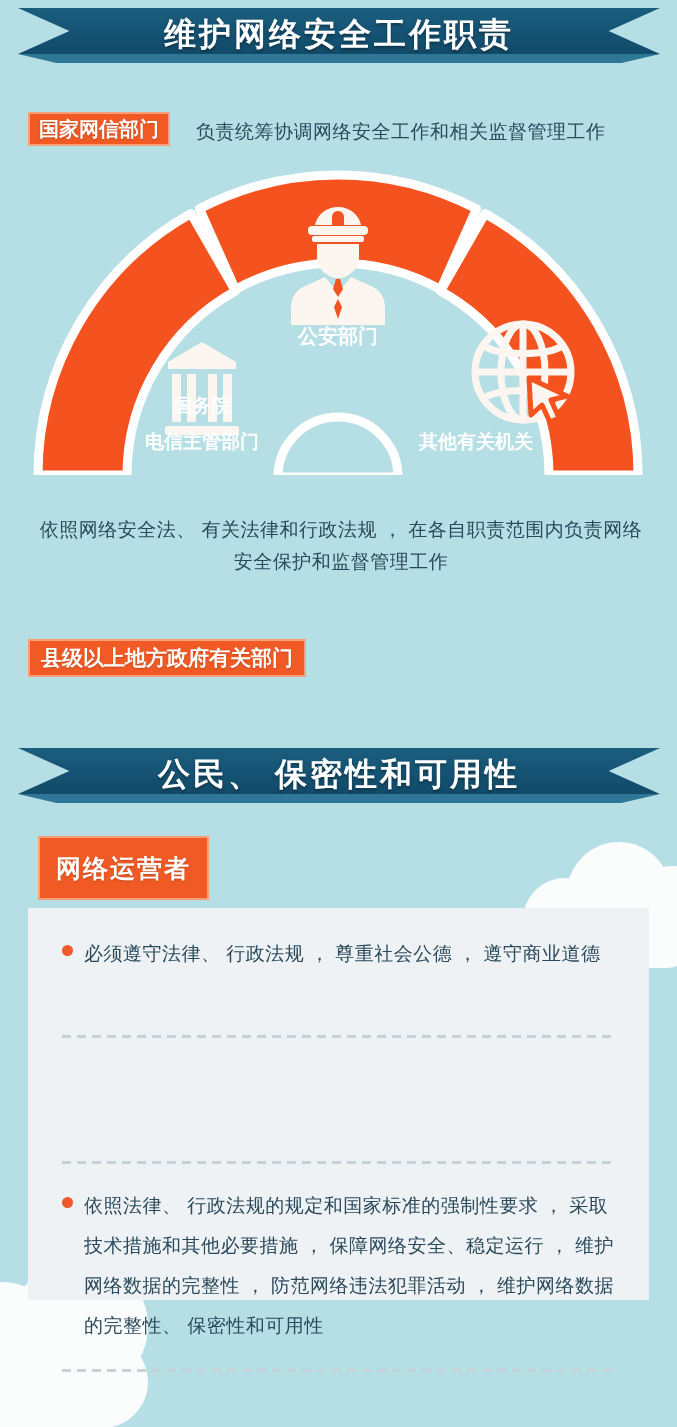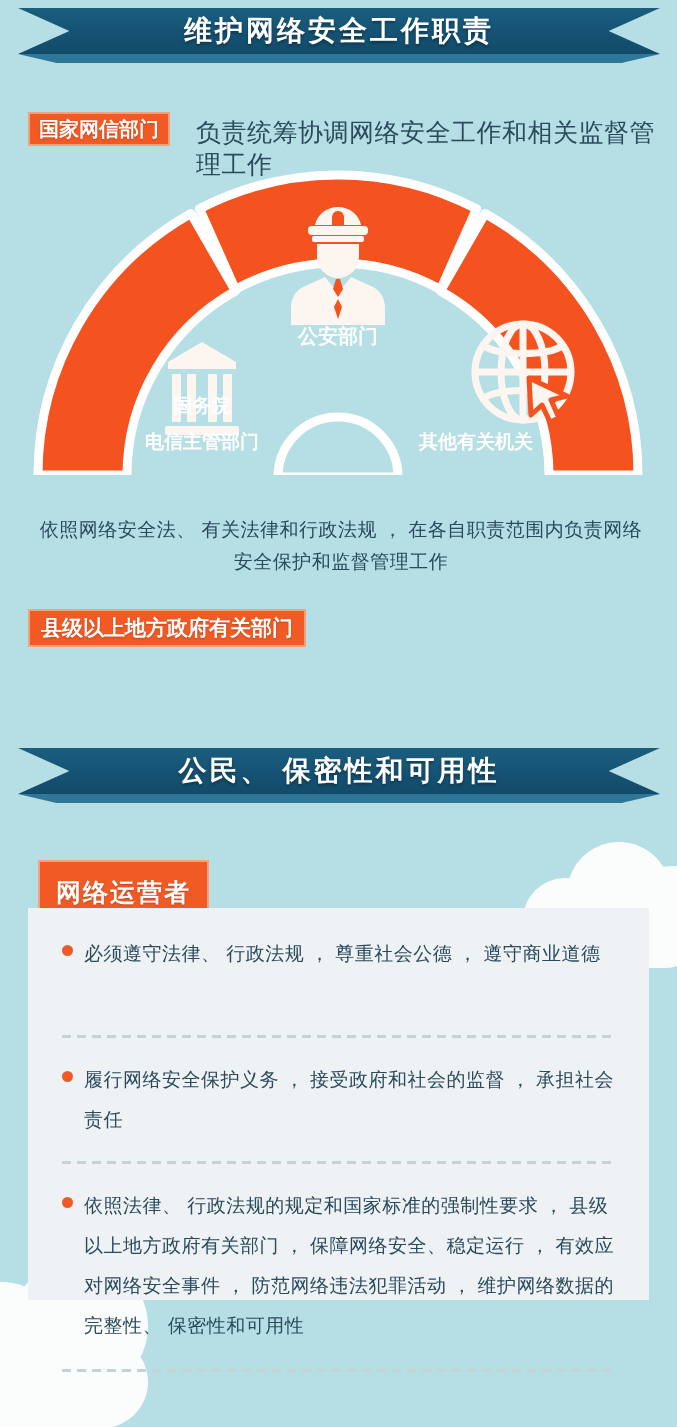--- a/index.html
+++ b/index.html
@@ -19,48 +19,48 @@
     -webkit-clip-path: polygon(0 0, 100% 0, 100% 100%, 92% 50%, 100% 0, 100% 100%, 0 100%, 8% 50%);
     clip-path: polygon(0 0, 100% 0, 92% 50%, 100% 100%, 0 100%, 8% 50%);
   }
   .ribbon .shadowstrip {
     position:absolute; left:0; top:46px; width:100%; height:9px;
     background:#16658a;
     clip-path: polygon(0 0, 100% 0, 94% 100%, 6% 100%);
     opacity:.85;
   }
   .ribbon .title {
-    position:absolute; left:0; top:0; width:100%; height:46px;
+    position:absolute; left:0; top:0; width:100%; height:54px;
     display:flex; align-items:center; justify-content:center;
-    color:#ffffff; font-size:28px; font-weight:bold; letter-spacing:3px;
+    color:#ffffff; font-size:32px; font-weight:bold; letter-spacing:3px;
     text-shadow:0 2px 3px rgba(0,0,0,.35);
     white-space:nowrap;
   }
   #banner1 { top:8px; }
   #banner2 { top:748px; }
 
   
   .chip {
     position:absolute; background:#f15a24;
     border:2px solid #f8a07a;
     color:#fff; font-weight:bold;
     display:flex; align-items:center; justify-content:center;
     text-shadow:0 1px 2px rgba(0,0,0,.2);
     white-space:nowrap;
   }
   #chip-cac { left:28px; top:112px; height:34px; padding:8px 9px; font-size:20px; }
-  #chip-local { left:28px; top:609px; height:38px; padding:0 11px; font-size:21px; }
-  #chip-operator { left:38px; top:836px; height:64px; padding:4px 16px; font-size:25px; letter-spacing:2px;margin-top:24px; }
+  #chip-local { left:28px; top:639px; height:38px; padding:0 11px; font-size:21px; }
+  #chip-operator { left:38px; top:836px; height:64px; padding:4px 16px; font-size:25px; letter-spacing:2px; }
 
   
   .bodytext {
     position:absolute; color:#2b4a5c; font-size:19px; line-height:32px;
     letter-spacing:.5px;
   }
-  #cac-desc { left:196px; top:116px; font-size:25px; width:470px; }
+  #cac-desc { left:196px; top:116px; font-size:19px; width:470px; }
   #fan-desc { left:36px; top:514px; width:610px;text-align:center; }
   #local-desc { left:32px; top:663px; width:610px; }
 
   
   .fanwrap { position:absolute; left:0px; top:165px; width:677px; height:320px; }
   .fanwrap svg { display:block; }
   .fanlabel {
     font-family:"Liberation Sans","DejaVu Sans",sans-serif;
     fill:#ffffff; font-weight:bold; text-anchor:middle;
   }
@@ -192,27 +192,23 @@
   </div>
 
   <div id="oper-card">
 
     <div class="bullet-item" style="top:26px;">
       <span class="dot"></span>
       <span class="txt">必须遵守法律、 行政法规 ， 尊重社会公德 ， 遵守商业道德</span>
     </div>
     <div class="dashline" style="top:127px;"></div>
 
-    <div class="bullet-item" style="top:152px;">
-      <span class="dot"></span>
-      <span class="txt">履行网络安全保护义务 ， 接受政府和社会的监督 ， 承担社会责任</span>
-    </div>
     <div class="dashline" style="top:253px;"></div>
 
     <div class="bullet-item" style="top:278px;">
       <span class="dot"></span>
-      <span class="txt">依照法律、 行政法规的规定和国家标准的强制性要求 ， 县级以上地方政府有关部门 ， 保障网络安全、稳定运行 ， 有效应对网络安全事件 ， 防范网络违法犯罪活动 ， 维护网络数据的完整性、 保密性和可用性</span>
+      <span class="txt">依照法律、 行政法规的规定和国家标准的强制性要求 ， 采取技术措施和其他必要措施 ， 保障网络安全、稳定运行 ， 维护网络数据的完整性 ， 防范网络违法犯罪活动 ， 维护网络数据的完整性、 保密性和可用性</span>
     </div>
     <div class="dashline" style="top:461px;"></div>
 
   </div>
 
 </div>
 
 </body></html>

